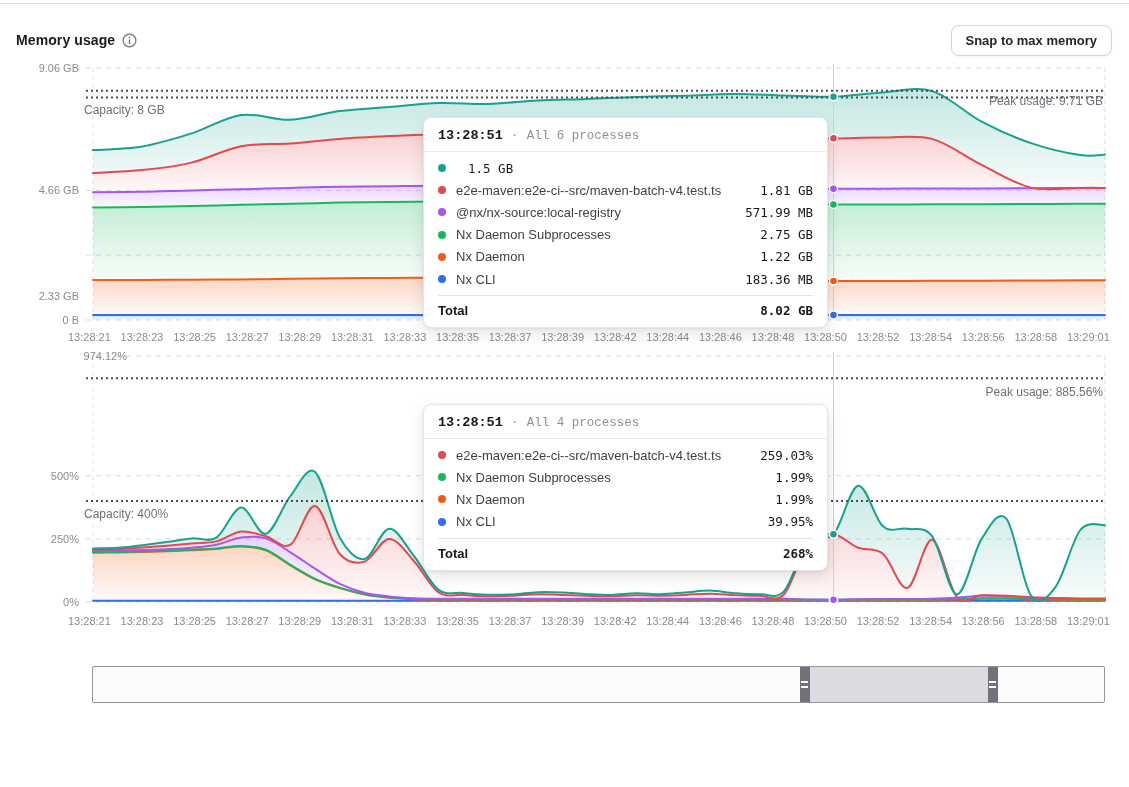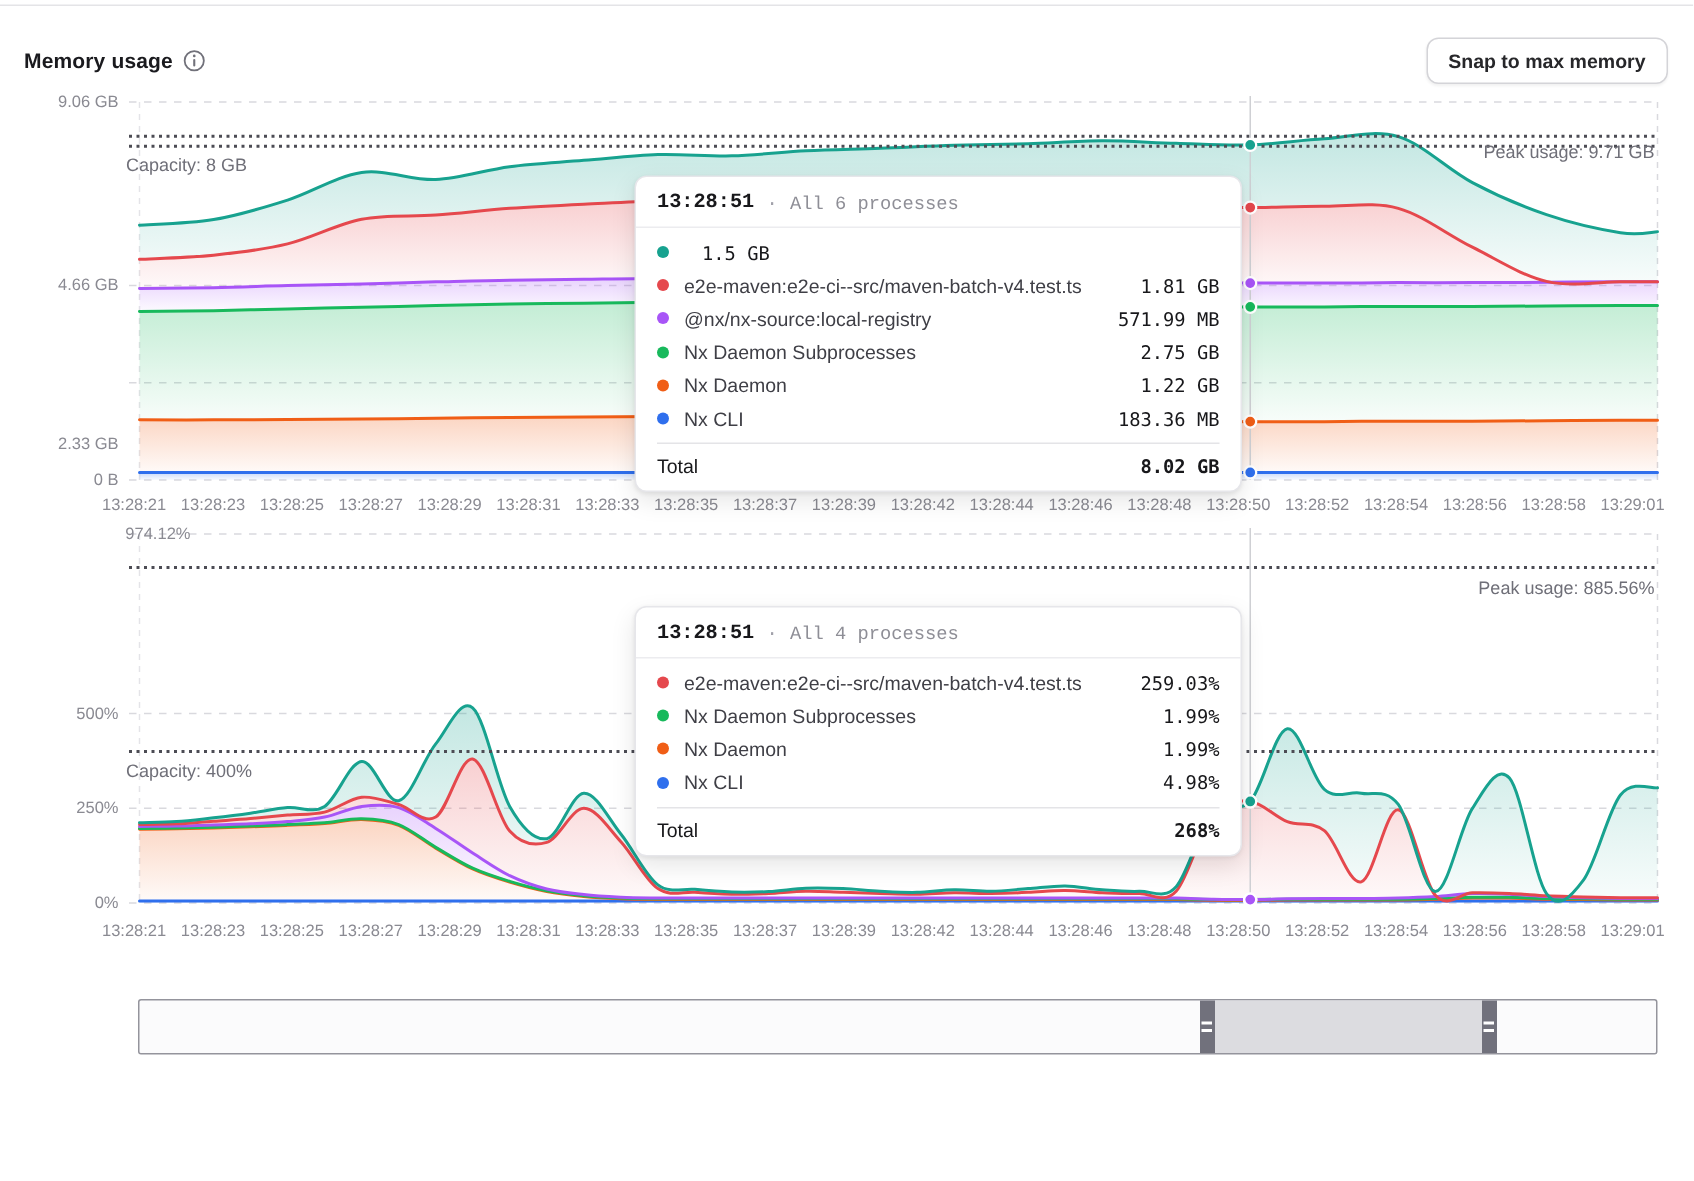--- a/index.html
+++ b/index.html
@@ -46,21 +46,21 @@
   .tt-sep { color:#a1a1aa; font-size:13px; }
   .tt-sub { font-size:12.5px; color:#8e8e96; }
   .tt-rows { padding:5px 0 2px 0; }
   .tt-row { display:flex; align-items:center; padding:3.6px 14px; }
   .tt-dot { width:8px; height:8px; border-radius:50%; flex:0 0 8px; margin-right:10px; }
   .tt-label { font-size:13px; color:#3f3f46; flex:1 1 auto; white-space:nowrap; }
   .tt-val { font-family:"DejaVu Sans Mono", monospace; font-size:12.5px; color:#18181b;
     margin-left:12px; white-space:nowrap; }
   .tt-total { display:flex; align-items:center; justify-content:space-between;
     border-top:1px solid #e4e4e7; margin:3px 14px 0 14px; padding:7px 0 9px 0; }
-  .tt-total-label { font-size:13px; font-weight:400; color:#18181b; }
+  .tt-total-label { font-size:13px; font-weight:700; color:#18181b; }
   .tt-total-val { font-family:"DejaVu Sans Mono", monospace; font-size:12.5px; font-weight:700; }
 
   
   .brush { position:relative; margin:36px 0 0 92px; width:1013px; height:37px;
     background:#fbfbfc; border:1px solid #94949c; border-radius:2px; cursor:pointer; }
   .brush-selection { position:absolute; top:0; bottom:0; background:#dcdce0; }
   .brush-handle { position:absolute; top:0; bottom:0; width:10px; background:#71717c;
     display:flex; align-items:center; justify-content:center; cursor:ew-resize; }
   .brush-handle.left { left:0; }
   .brush-handle.right { right:0; }
@@ -312,21 +312,21 @@
             <span class="tt-val">1.99%</span>
           </div>
           <div class="tt-row">
             <span class="tt-dot" style="background: rgb(240, 94, 22);"></span>
             <span class="tt-label">Nx Daemon</span>
             <span class="tt-val">1.99%</span>
           </div>
           <div class="tt-row">
             <span class="tt-dot" style="background: rgb(47, 111, 237);"></span>
             <span class="tt-label">Nx CLI</span>
-            <span class="tt-val">4.98%</span>
+            <span class="tt-val">39.95%</span>
           </div>
         </div>
       <div class="tt-total">
         <span class="tt-total-label">Total</span>
         <span class="tt-total-val">268%</span>
       </div>
     </div>
   </div>
   <div class="x-labels" id="cpu-xlabels">
       <span>13:28:21</span>

